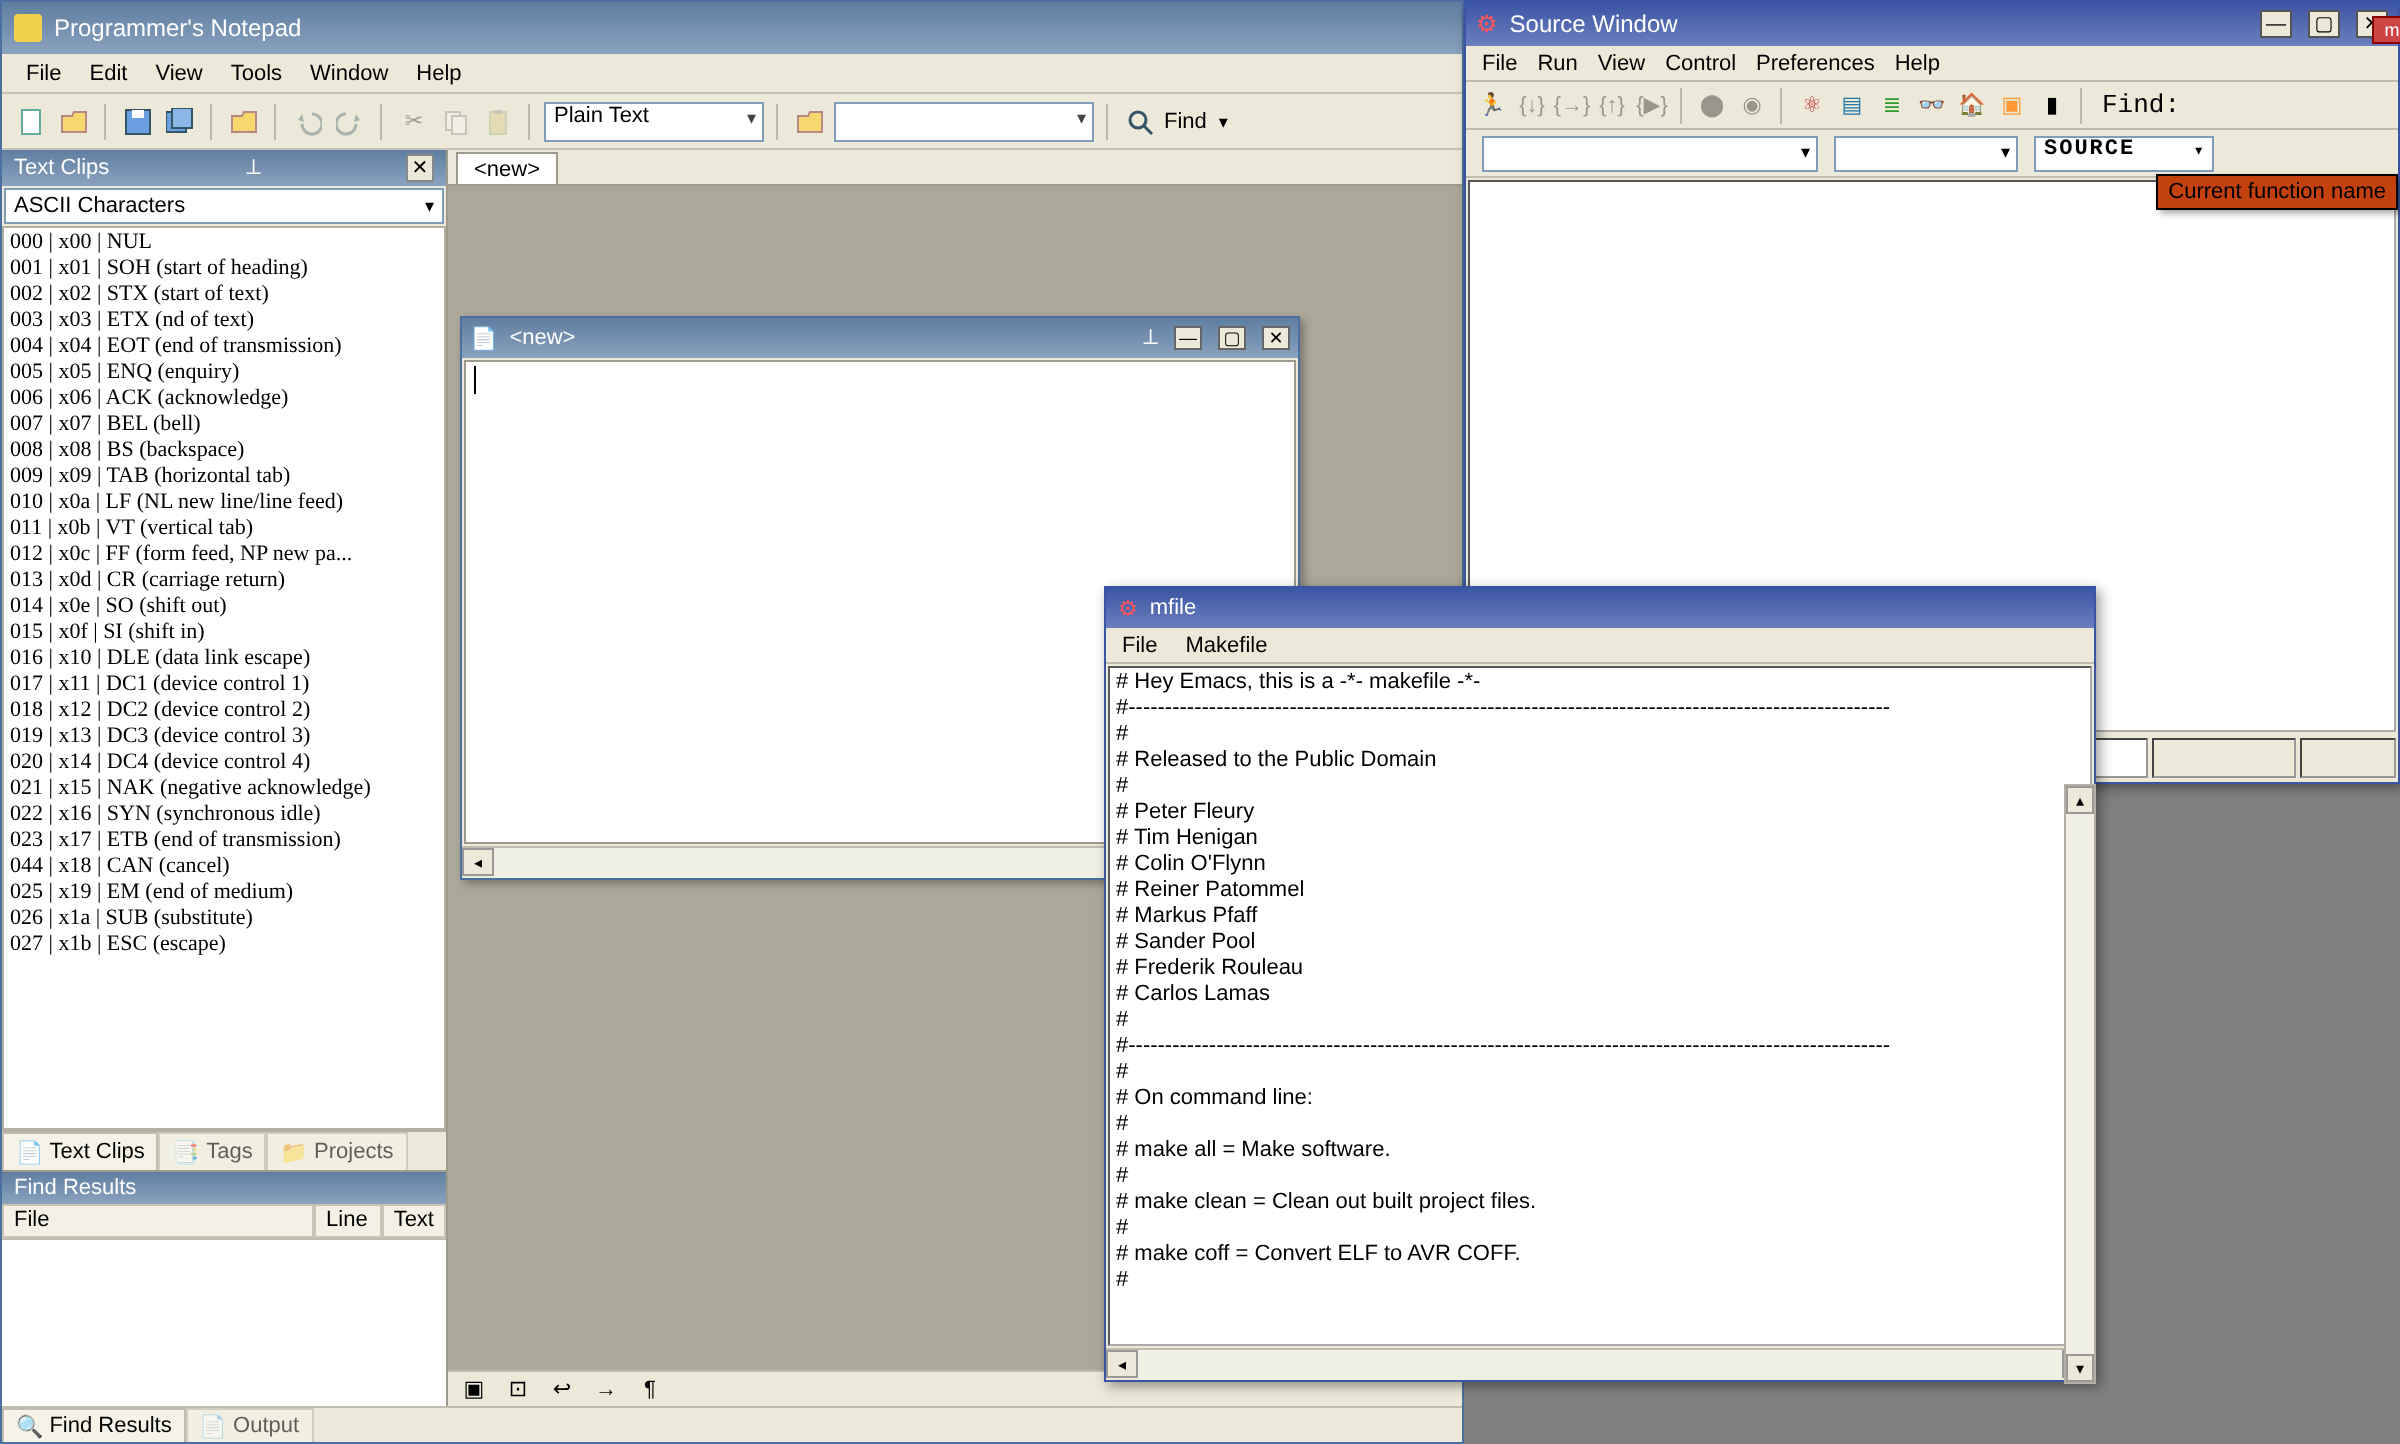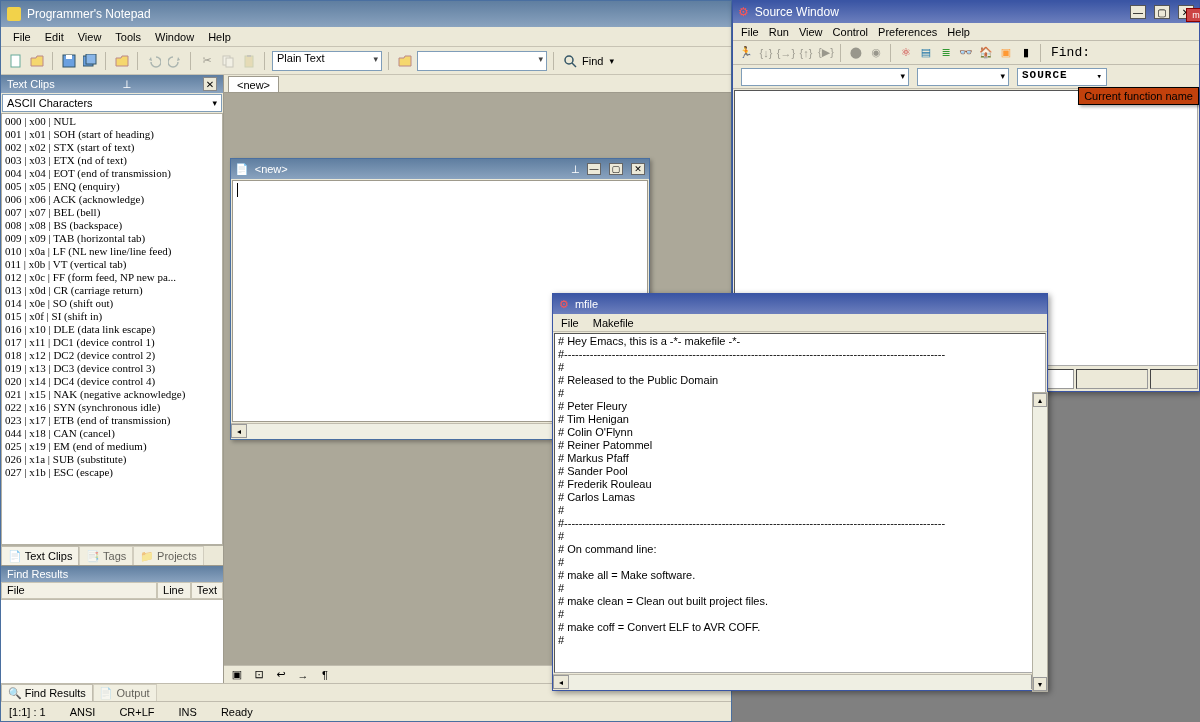--- a/index.html
+++ b/index.html
@@ -283,27 +283,20 @@
         <span class="tb-btn">¶</span>
       </div>
     </div>
   </div>
 
   <div class="bottom-tabs">
     <div class="mini-tab">🔍<span>Find Results</span></div>
     <div class="mini-tab inactive">📄<span>Output</span></div>
   </div>
 
-  <div class="pn-status">
-    <span>[1:1] : 1</span>
-    <span>ANSI</span>
-    <span>CR+LF</span>
-    <span>INS</span>
-    <span>Ready</span>
-  </div>
 </div>
 
 <div class="src-window">
   <div class="src-title">
     <span style="color:#f55;">⚙</span>
     <span>Source Window</span>
     <span class="spacer"></span>
     <span class="wbtn">—</span>
     <span class="wbtn">▢</span>
     <span class="wbtn">✕</span>

